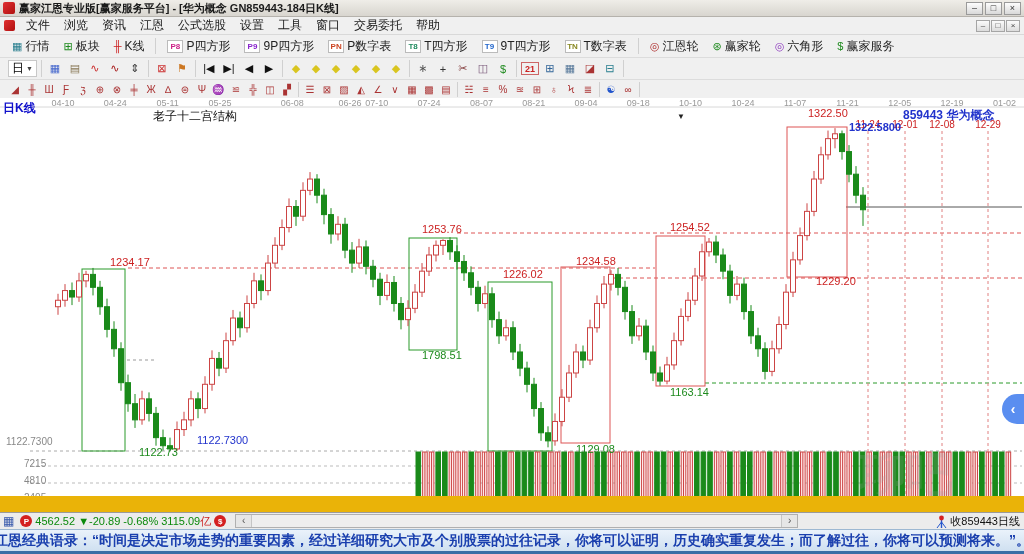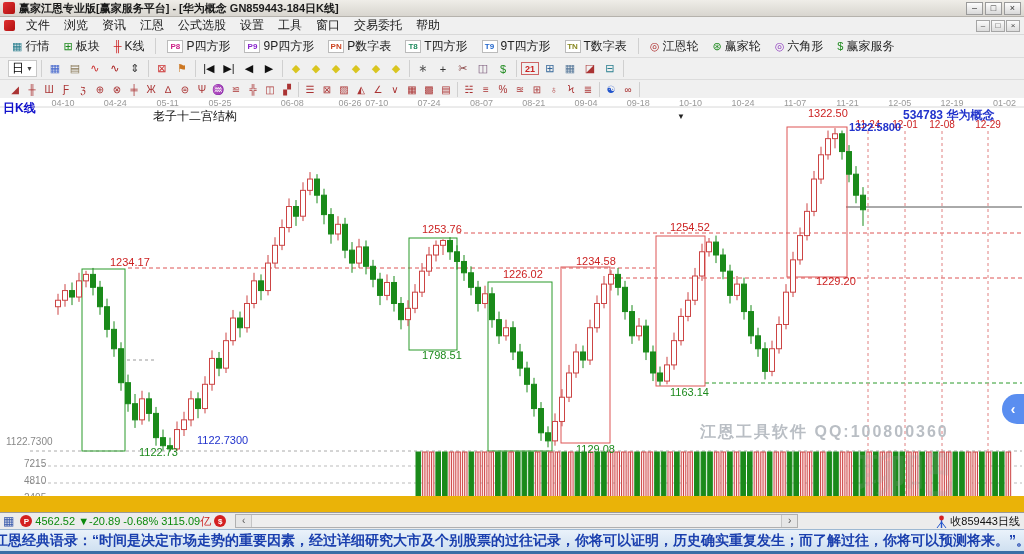--- a/index.html
+++ b/index.html
@@ -653,22 +653,21 @@
         <line x1="849" y1="47.10182600000002" x2="849" y2="84.274426" stroke="#1a8a1a" stroke-width="1"></line>
         <rect x="846.5" y="53.56662600000004" width="5" height="22.626799999999946" stroke="#1a8a1a" fill="#1a8a1a" stroke-width="1"></rect>
         <line x1="856" y1="68.11242600000003" x2="856" y2="105.28502600000002" stroke="#1a8a1a" stroke-width="1"></line>
         <rect x="853.5" y="76.19342599999999" width="5" height="21.01060000000004" stroke="#1a8a1a" fill="#1a8a1a" stroke-width="1"></rect>
         <line x1="863" y1="89.12302600000004" x2="863" y2="127.91182600000002" stroke="#1a8a1a" stroke-width="1"></line>
         <rect x="860.5" y="97.20402600000003" width="5" height="14.545799999999986" stroke="#1a8a1a" fill="#1a8a1a" stroke-width="1"></rect>
       </svg>
       <div class="kline-label">日K线</div>
     <div class="struct-label">老子十二宫结构</div>
     <div class="tri-marker">▼</div>
-    <div class="stock-label">534783 华为概念</div>
-    <div class="wm-tool">江恩工具软件  QQ:100800360</div>
+    <div class="stock-label">859443 华为概念</div>
     <div class="wm-big">聊吧</div>
     <div class="axis-lab" style="left:6px;top:338px;">1122.7300</div>
     <div class="blue-pill">‹</div>
     <div class="corner-btn">△</div>
   <div class="date-tick" style="left: 63px;">04-10</div>
       <div class="date-tick" style="left: 115.3px;">04-24</div>
       <div class="date-tick" style="left: 167.6px;">05-11</div>
       <div class="date-tick" style="left: 219.9px;">05-25</div>
       <div class="date-tick" style="left: 272.2px; padding-left: 40px;">06-08</div>
       <div class="date-tick" style="left: 341px; margin-left: 9px;">06-26</div>

